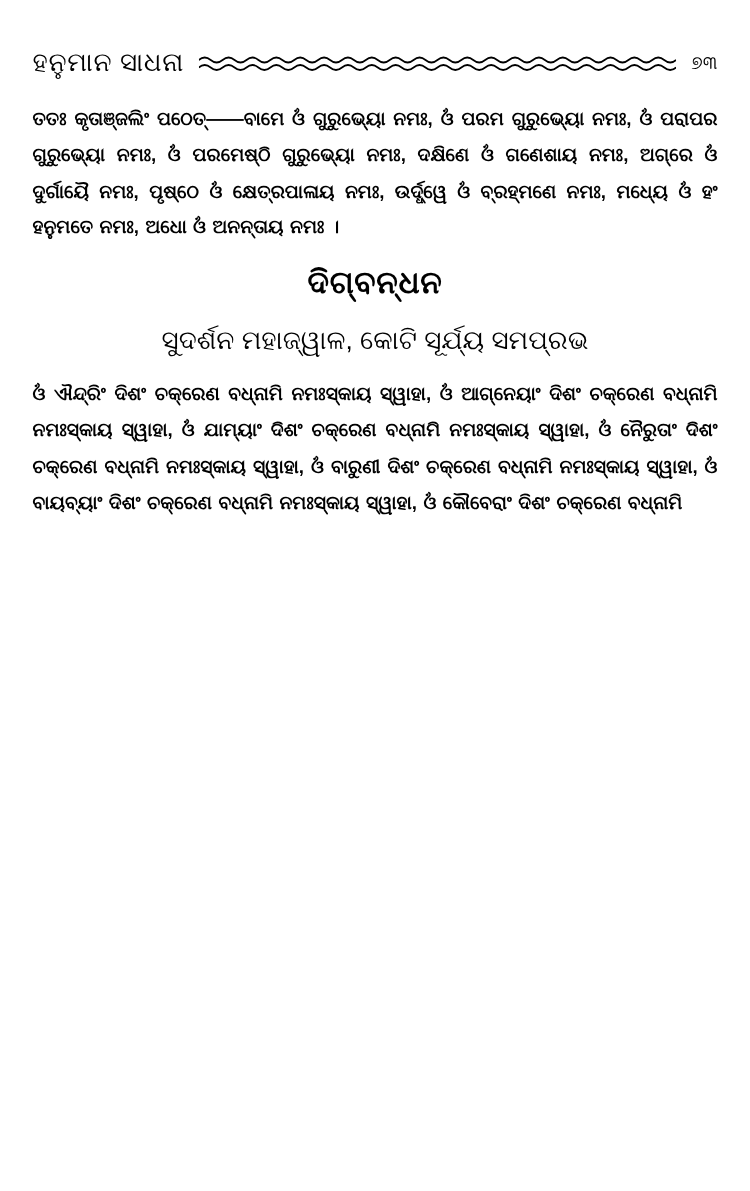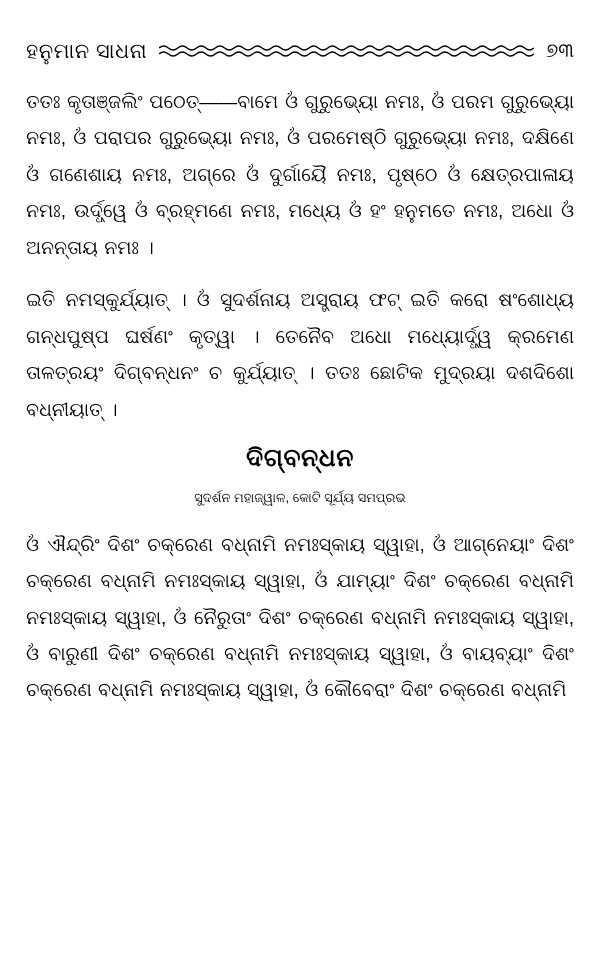--- a/index.html
+++ b/index.html
@@ -45,48 +45,49 @@
     height: 16px;
     position: relative;
     overflow: hidden;
   }
   .header-rule svg {
     display: block;
     width: 100%;
     height: 16px;
   }
   .header-page-number {
-    font-size: 20px;
+    font-size: 15px;
     white-space: nowrap;
     line-height: 1;
     padding-bottom: 2px;
   }
 
   
   .content {
     margin-top: 14px;
   }
   .para {
-    font-size: 19px;
+    font-size: 15px;
     line-height: 1.92;
     text-align: justify;
     text-justify: inter-word;
-    margin: 16px 0 10px 0;
+    margin: 0 0 10px 0;
     word-spacing: 1px;
+    font-weight: bold;
   }
   .section-heading {
     font-size: 25px;
     font-weight: bold;
     text-align: center;
     margin: 16px 0 12px 0;
     letter-spacing: 0.5px;
     font-family: Liberation Serif, serif;
   }
   .verse {
-    font-size: 13px;
+    font-size: 21px;
     line-height: 1.95;
     text-align: center;
     margin: 0 0 8px 0;
   }
   .verse-line {
     display: block;
   }
   .para-final {
     margin-bottom: 0;
   }
@@ -104,21 +105,20 @@
         <path d="M0 11 Q 5 7 10 11 T 20 11 T 30 11 T 40 11 T 50 11 T 60 11 T 70 11 T 80 11 T 90 11 T 100 11 T 110 11 T 120 11 T 130 11 T 140 11 T 150 11 T 160 11 T 170 11 T 180 11 T 190 11 T 200 11 T 210 11 T 220 11 T 230 11 T 240 11 T 250 11 T 260 11 T 270 11 T 280 11 T 290 11 T 300 11 T 310 11 T 320 11 T 330 11 T 340 11 T 350 11 T 360 11 T 370 11 T 380 11 T 390 11 T 400 11" fill="none" stroke="#000" stroke-width="1.4"></path>
       </svg>
     </div>
     <div class="header-page-number">୭୩</div>
   </div>
 
   <div class="content">
 
     <p class="para">ତତଃ କୃତାଞ୍ଜଲିଂ ପଠେତ୍‌——ବାମେ ଓଁ ଗୁରୁଭ୍ୟୋ ନମଃ, ଓଁ ପରମ ଗୁରୁଭ୍ୟୋ ନମଃ, ଓଁ ପରାପର ଗୁରୁଭ୍ୟୋ ନମଃ, ଓଁ ପରମେଷ୍ଠି ଗୁରୁଭ୍ୟୋ ନମଃ, ଦକ୍ଷିଣେ ଓଁ ଗଣେଶାୟ ନମଃ, ଅଗ୍ରେ ଓଁ ଦୁର୍ଗାୟୈ ନମଃ, ପୃଷ୍ଠେ ଓଁ କ୍ଷେତ୍ରପାଳାୟ ନମଃ, ଉର୍ଦ୍ଧ୍ୱେ ଓଁ ବ୍ରହ୍ମଣେ ନମଃ, ମଧ୍ୟେ ଓଁ ହଂ ହନୁମତେ ନମଃ, ଅଧୋ ଓଁ ଅନନ୍ତାୟ ନମଃ ।</p>
 
-    <p class="para">ଇତି ନମସ୍କୁର୍ଯ୍ୟାତ୍‌ । ଓଁ ସୁଦର୍ଶନାୟ ଅସ୍ତ୍ରାୟ ଫଟ୍‌ ଇତି କରୋ ଷଂଶୋଧ୍ୟ ଗନ୍ଧପୁଷ୍ପ ଘର୍ଷଣଂ କୃତ୍ୱା । ତେନୈବ ଅଧୋ ମଧ୍ୟୋର୍ଦ୍ଧ୍ୱ କ୍ରମେଣ ତାଳତ୍ରୟଂ ଦିଗ୍‌ବନ୍ଧନଂ ଚ କୁର୍ଯ୍ୟାତ୍‌ । ତତଃ ଛୋଟିକ ମୁଦ୍ରୟା ଦଶଦିଶୋ ବଧ୍ନୀୟାତ୍‌ ।</p>
 
     <h2 class="section-heading">ଦିଗ୍‌ବନ୍ଧନ</h2>
 
     <div class="verse">
       <span class="verse-line">ସୁଦର୍ଶନ ମହାଜ୍ୱାଳ, କୋଟି ସୂର୍ଯ୍ୟ ସମପ୍ରଭ</span>
     </div>
 
     <p class="para para-final">ଓଁ ଐନ୍ଦ୍ରିଂ ଦିଶଂ ଚକ୍ରେଣ ବଧ୍ନାମି ନମଃସ୍କାୟ ସ୍ୱାହା, ଓଁ ଆଗ୍ନେୟାଂ ଦିଶଂ ଚକ୍ରେଣ ବଧ୍ନାମି ନମଃସ୍କାୟ ସ୍ୱାହା, ଓଁ ଯାମ୍ୟାଂ ଦିଶଂ ଚକ୍ରେଣ ବଧ୍ନାମି ନମଃସ୍କାୟ ସ୍ୱାହା, ଓଁ ନୈରୁତାଂ ଦିଶଂ ଚକ୍ରେଣ ବଧ୍ନାମି ନମଃସ୍କାୟ ସ୍ୱାହା, ଓଁ ବାରୁଣୀ ଦିଶଂ ଚକ୍ରେଣ ବଧ୍ନାମି ନମଃସ୍କାୟ ସ୍ୱାହା, ଓଁ ବାୟବ୍ୟାଂ ଦିଶଂ ଚକ୍ରେଣ ବଧ୍ନାମି ନମଃସ୍କାୟ ସ୍ୱାହା, ଓଁ କୌବେରାଂ ଦିଶଂ ଚକ୍ରେଣ ବଧ୍ନାମି</p>
 
   </div>

